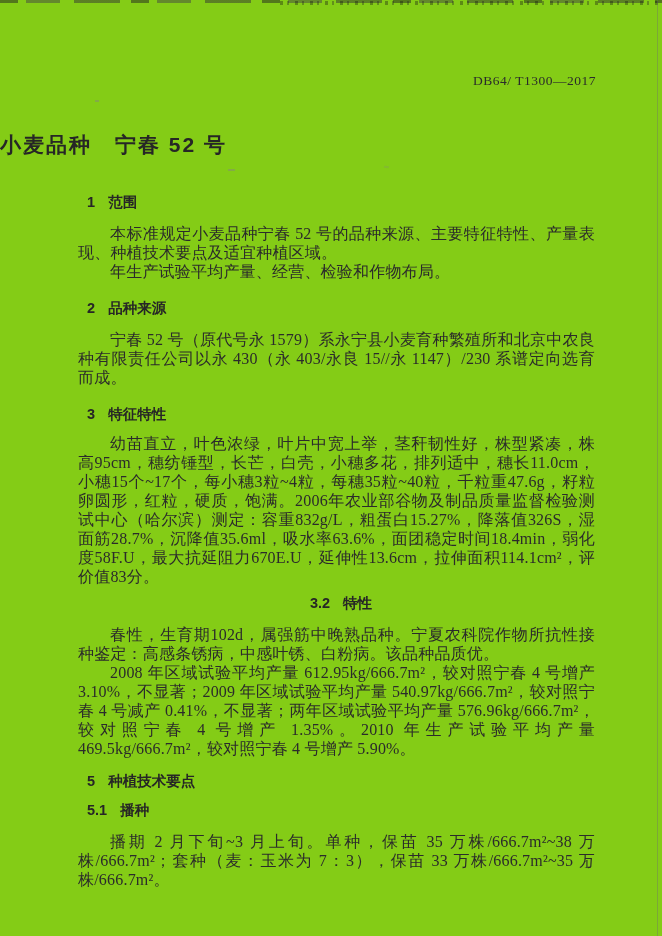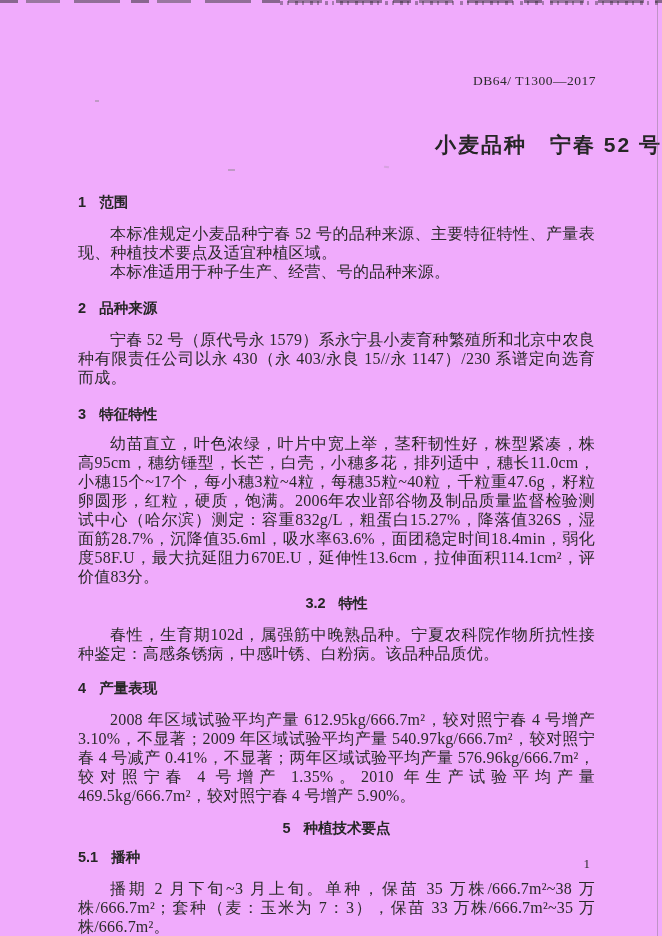--- a/index.html
+++ b/index.html
@@ -1,21 +1,21 @@
 <!DOCTYPE html>
 <html><head>
 <meta charset="utf-8">
 <style>
   html,body { margin:0; padding:0; background:#e8e8e8; }
   .page {
     position: relative;
     width: 662px;
     height: 936px;
     margin: 0 auto;
-    background: #f0abfc;
+    background: #84cc16;
     overflow: hidden;
     color: #2b2b2b;
     font-family: "Liberation Serif", "DejaVu Serif", serif;
   }
   
   .artifact-top {
     position:absolute; top:0; left:0; width:662px; height:3px; opacity:.5;
     background: repeating-linear-gradient(90deg,
       #222 0 18px, transparent 18px 26px,
       #444 26px 60px, transparent 60px 74px,
@@ -37,43 +37,42 @@
 
   .header {
     margin: 73px 66px 0 0;
     text-align: right;
     font-size: 13.5px;
     letter-spacing: .5px;
     line-height: 16px;
   }
   h1.doc-title {
     margin: 42px 0 0 0;
-    text-align: right;
+    text-align: left;
     font-family: "Liberation Sans", "DejaVu Sans", sans-serif;
     font-weight: bold;
     font-size: 21px;
     line-height: 28px;
     letter-spacing: 2px;
     color: #262626;
-    padding-left: 32px;
   }
   .content { padding: 0 67px 0 78px; }
   h2.sec {
     font-family: "Liberation Sans", "DejaVu Sans", sans-serif;
     font-weight: bold;
     font-size: 14.5px;
     line-height: 19px;
-    margin: 18px 0 12px 0;
+    margin: 18px 0 12px 9px;
     color: #262626;
   }
   h2.sec .num { margin-right: .9em; }
   h2.first { margin-top: 34px; }
   h2.tight-top { margin-top: 2px; }
   h2.mt16 { margin-top: 16px; }
-  h2.mt14 { margin-top: 14px; text-align: center; }
+  h2.mt14 { margin-top: 14px; }
   h2.mt8 { margin-top: 8px; text-align: center; }
   h2.mb10 { margin-bottom: 10px; }
   p.para {
     margin: 0;
     font-size: 16px;
     line-height: 19px;
     text-indent: 2em;
     text-align: justify;
     letter-spacing: .2px;
   }
@@ -101,41 +100,38 @@
   </div>
 
   <h1 class="doc-title">小麦品种　宁春 52 号</h1>
 
   <div class="content">
 
     <h2 class="sec first">
       <span class="num">1</span><span>范围</span>
     </h2>
     <p class="para">本标准规定小麦品种宁春 52 号的品种来源、主要特征特性、产量表现、种植技术要点及适宜种植区域。</p>
-    <p class="para">本标准适用于种子生产、经营、号的品种来源。</p>
+    <p class="para">年生产试验平均产量、经营、检验和作物布局。</p>
 
     <h2 class="sec">
       <span class="num">2</span><span>品种来源</span>
     </h2>
     <p class="para">宁春 52 号（原代号永 1579）系永宁县小麦育种繁殖所和北京中农良种有限责任公司以永 430（永 403/永良 15//永 1147）/230 系谱定向选育而成。</p>
 
     <h2 class="sec mb10">
       <span class="num">3</span><span>特征特性</span>
     </h2>
 
     <p class="para">幼苗直立，叶色浓绿，叶片中宽上举，茎秆韧性好，株型紧凑，株高95cm，穗纺锤型，长芒，白壳，小穗多花，排列适中，穗长11.0cm，小穗15个~17个，每小穗3粒~4粒，每穗35粒~40粒，千粒重47.6g，籽粒卵圆形，红粒，硬质，饱满。2006年农业部谷物及制品质量监督检验测试中心（哈尔滨）测定：容重832g/L，粗蛋白15.27%，降落值326S，湿面筋28.7%，沉降值35.6ml，吸水率63.6%，面团稳定时间18.4min，弱化度58F.U，最大抗延阻力670E.U，延伸性13.6cm，拉伸面积114.1cm²，评价值83分。</p>
 
     <h2 class="sec mt8">
       <span class="num">3.2</span><span>特性</span>
     </h2>
     <p class="para">春性，生育期102d，属强筋中晚熟品种。宁夏农科院作物所抗性接种鉴定：高感条锈病，中感叶锈、白粉病。该品种品质优。</p>
 
-    <h2 class="sec mt16">
-      <span class="num">4</span><span>产量表现</span>
-    </h2>
     <p class="para">2008 年区域试验平均产量 612.95kg/666.7m²，较对照宁春 4 号增产 3.10%，不显著；2009 年区域试验平均产量 540.97kg/666.7m²，较对照宁春 4 号减产 0.41%，不显著；两年区域试验平均产量 576.96kg/666.7m²，较对照宁春 4 号增产 1.35%。2010 年生产试验平均产量 469.5kg/666.7m²，较对照宁春 4 号增产 5.90%。</p>
 
     <h2 class="sec mt14 mb10">
       <span class="num">5</span><span>种植技术要点</span>
     </h2>
 
     <h2 class="sec tight-top">
       <span class="num">5.1</span><span>播种</span>
     </h2>
     <p class="para">播期 2 月下旬~3 月上旬。单种，保苗 35 万株/666.7m²~38 万株/666.7m²；套种（麦：玉米为 7：3），保苗 33 万株/666.7m²~35 万株/666.7m²。</p>

